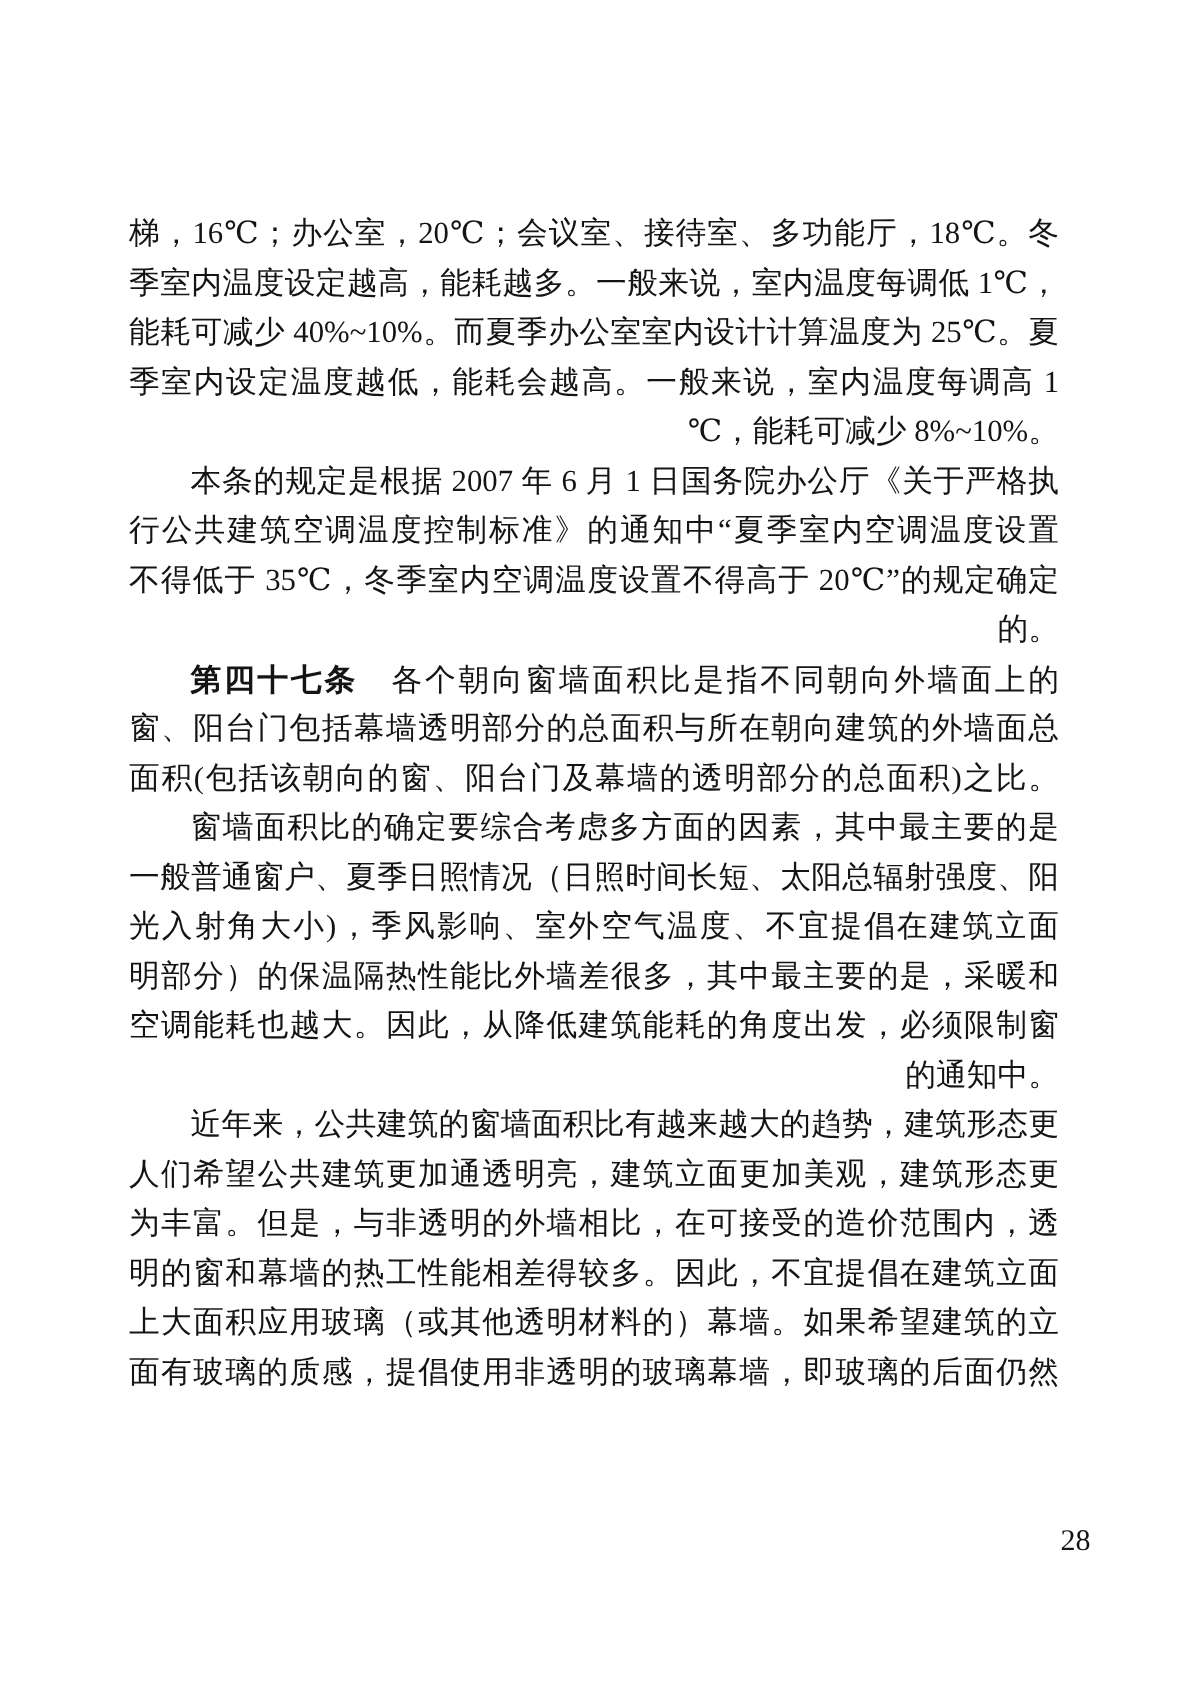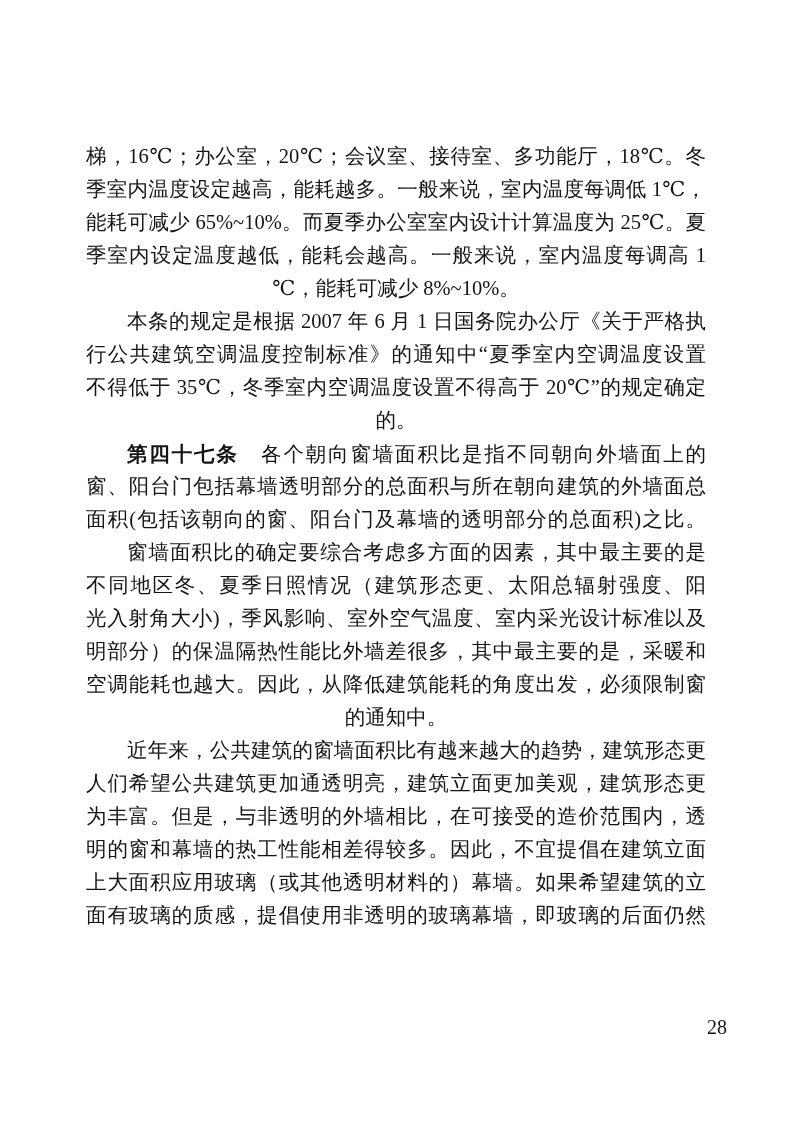--- a/index.html
+++ b/index.html
@@ -19,21 +19,21 @@
   .text-block {
     position: absolute;
     left: 86px;
     top: 140px;
     width: 620px;
     font-size: 20.5px;
   }
   .line {
     height: 33px;
     line-height: 33px;
-    text-align: center;
+    text-align: right;
     overflow: hidden;
   }
   .line.justify {
     text-align: justify;
     text-align-last: justify;
   }
   .line.indent {
     text-indent: 41px;
   }
   .seg-bold {
@@ -50,33 +50,33 @@
     line-height: 26px;
   }
 </style>
 </head>
 <body>
 
 <div class="page">
   <div class="text-block" id="text-block" style="color: rgb(20, 20, 20);">
       <div class="line justify"><span class="seg">梯，16℃；办公室，20℃；会议室、接待室、多功能厅，18℃。冬</span></div>
       <div class="line justify"><span class="seg">季室内温度设定越高，能耗越多。一般来说，室内温度每调低 1℃，</span></div>
-      <div class="line justify"><span class="seg">能耗可减少 65%~10%。而夏季办公室室内设计计算温度为 25℃。夏</span></div>
+      <div class="line justify"><span class="seg">能耗可减少 40%~10%。而夏季办公室室内设计计算温度为 25℃。夏</span></div>
       <div class="line justify"><span class="seg">季室内设定温度越低，能耗会越高。一般来说，室内温度每调高 1</span></div>
       <div class="line"><span class="seg">℃，能耗可减少 8%~10%。</span></div>
       <div class="line justify indent"><span class="seg">本条的规定是根据 2007 年 6 月 1 日国务院办公厅《关于严格执</span></div>
       <div class="line justify"><span class="seg">行公共建筑空调温度控制标准》的通知中“夏季室内空调温度设置</span></div>
       <div class="line justify"><span class="seg">不得低于 35℃，冬季室内空调温度设置不得高于 20℃”的规定确定</span></div>
       <div class="line"><span class="seg">的。</span></div>
       <div class="line justify indent"><span class="seg-bold">第四十七条</span><span class="seg">　各个朝向窗墙面积比是指不同朝向外墙面上的</span></div>
       <div class="line justify"><span class="seg">窗、阳台门包括幕墙透明部分的总面积与所在朝向建筑的外墙面总</span></div>
       <div class="line justify"><span class="seg">面积(包括该朝向的窗、阳台门及幕墙的透明部分的总面积)之比。</span></div>
       <div class="line justify indent"><span class="seg">窗墙面积比的确定要综合考虑多方面的因素，其中最主要的是</span></div>
-      <div class="line justify"><span class="seg">不同地区冬、夏季日照情况（建筑形态更、太阳总辐射强度、阳</span></div>
-      <div class="line justify"><span class="seg">光入射角大小)，季风影响、室外空气温度、室内采光设计标准以及</span></div>
+      <div class="line justify"><span class="seg">一般普通窗户、夏季日照情况（日照时间长短、太阳总辐射强度、阳</span></div>
+      <div class="line justify"><span class="seg">光入射角大小)，季风影响、室外空气温度、不宜提倡在建筑立面</span></div>
       <div class="line justify"><span class="seg">明部分）的保温隔热性能比外墙差很多，其中最主要的是，采暖和</span></div>
       <div class="line justify"><span class="seg">空调能耗也越大。因此，从降低建筑能耗的角度出发，必须限制窗</span></div>
       <div class="line"><span class="seg">的通知中。</span></div>
       <div class="line justify indent"><span class="seg">近年来，公共建筑的窗墙面积比有越来越大的趋势，建筑形态更</span></div>
       <div class="line justify"><span class="seg">人们希望公共建筑更加通透明亮，建筑立面更加美观，建筑形态更</span></div>
       <div class="line justify"><span class="seg">为丰富。但是，与非透明的外墙相比，在可接受的造价范围内，透</span></div>
       <div class="line justify"><span class="seg">明的窗和幕墙的热工性能相差得较多。因此，不宜提倡在建筑立面</span></div>
       <div class="line justify"><span class="seg">上大面积应用玻璃（或其他透明材料的）幕墙。如果希望建筑的立</span></div>
       <div class="line justify"><span class="seg">面有玻璃的质感，提倡使用非透明的玻璃幕墙，即玻璃的后面仍然</span></div>
     </div>

